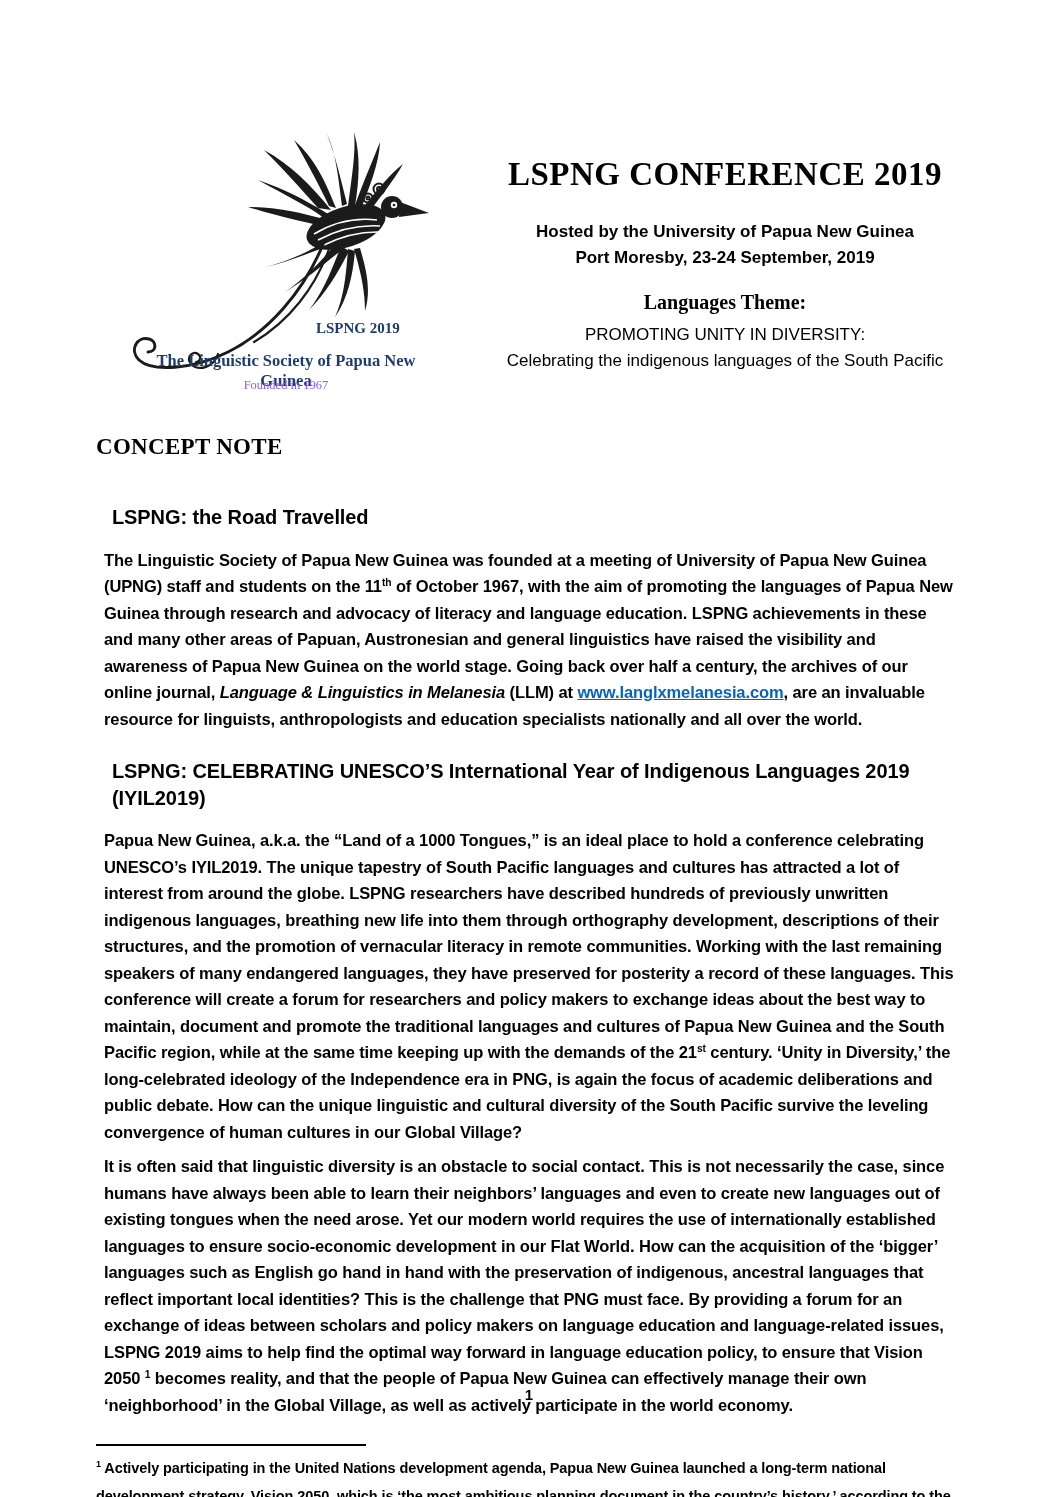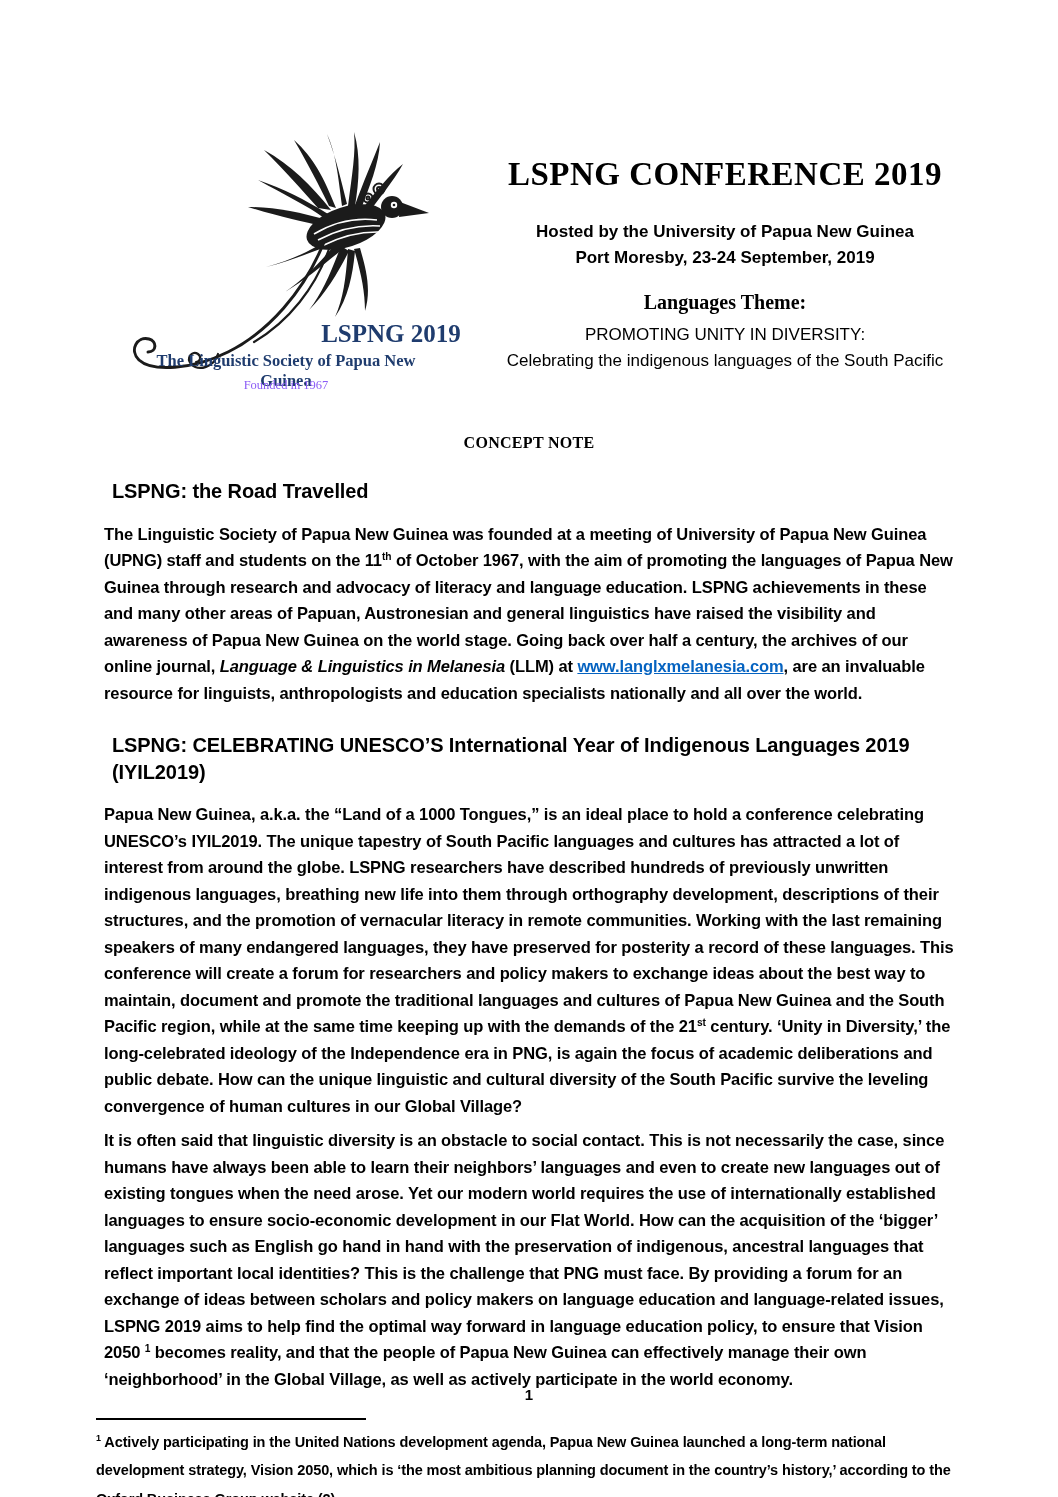--- a/index.html
+++ b/index.html
@@ -12,22 +12,22 @@
     font-family:"Liberation Sans",sans-serif;
     overflow:hidden;
   }
   .content{padding:0 96px;}
 
   
   .doc-header{display:flex;margin-top:130px;}
   .logo-wrap{position:relative;width:392px;height:278px;flex:none;}
   .logo-wrap svg{position:absolute;top:0;left:0;}
   .logo-name{
-    position:absolute;top:190px;left:220px;width:150px;text-align:center;
-    font-family:"Liberation Serif",serif;font-weight:bold;font-size:25px;color:#1f3c6e;
+    position:absolute;top:190px;left:220px;width:150px;
+    font-family:"Liberation Serif",serif;font-weight:bold;font-size:15px;color:#1f3c6e;
   }
   .logo-org{
     position:absolute;top:221px;left:40px;width:300px;text-align:center;
     font-family:"Liberation Serif",serif;font-weight:bold;font-size:16.5px;color:#1f3c6e;
   }
   .logo-founded{
     position:absolute;top:248px;left:40px;width:300px;text-align:center;
     font-family:"Liberation Serif",serif;font-weight:normal;font-size:12.5px;color:#8b5cf6;
   }
   .header-text{flex:1;text-align:center;}
@@ -38,22 +38,22 @@
   }
   .hosted-block{margin-top:26px;font-size:17px;font-weight:bold;line-height:26px;}
   .theme-label{
     margin-top:20px;
     font-family:"Liberation Serif",serif;font-size:20px;font-weight:bold;
   }
   .theme-block{margin-top:8px;font-size:17px;font-weight:normal;line-height:26px;}
 
   
   .concept-title{
-    text-align:center;margin:26px 0 26px 0;
-    font-family:"Liberation Serif",serif;font-size:16px;font-weight:bold;letter-spacing:0.3px;
+    margin:26px 0 44px 0;
+    font-family:"Liberation Serif",serif;font-size:23px;font-weight:bold;letter-spacing:0.3px;
   }
   .section{margin:0 0 26px 0;}
   .section-heading{
     margin:16px;font-size:20px;font-weight:700;line-height:26.5px;letter-spacing:-0.1px;
   }
   .body-text{
     margin:8px;font-size:16.5px;font-weight:600;line-height:26.5px;letter-spacing:-0.1px;
   }
   .body-text i{font-style:italic;}
   .body-text .b{font-weight:700;}

